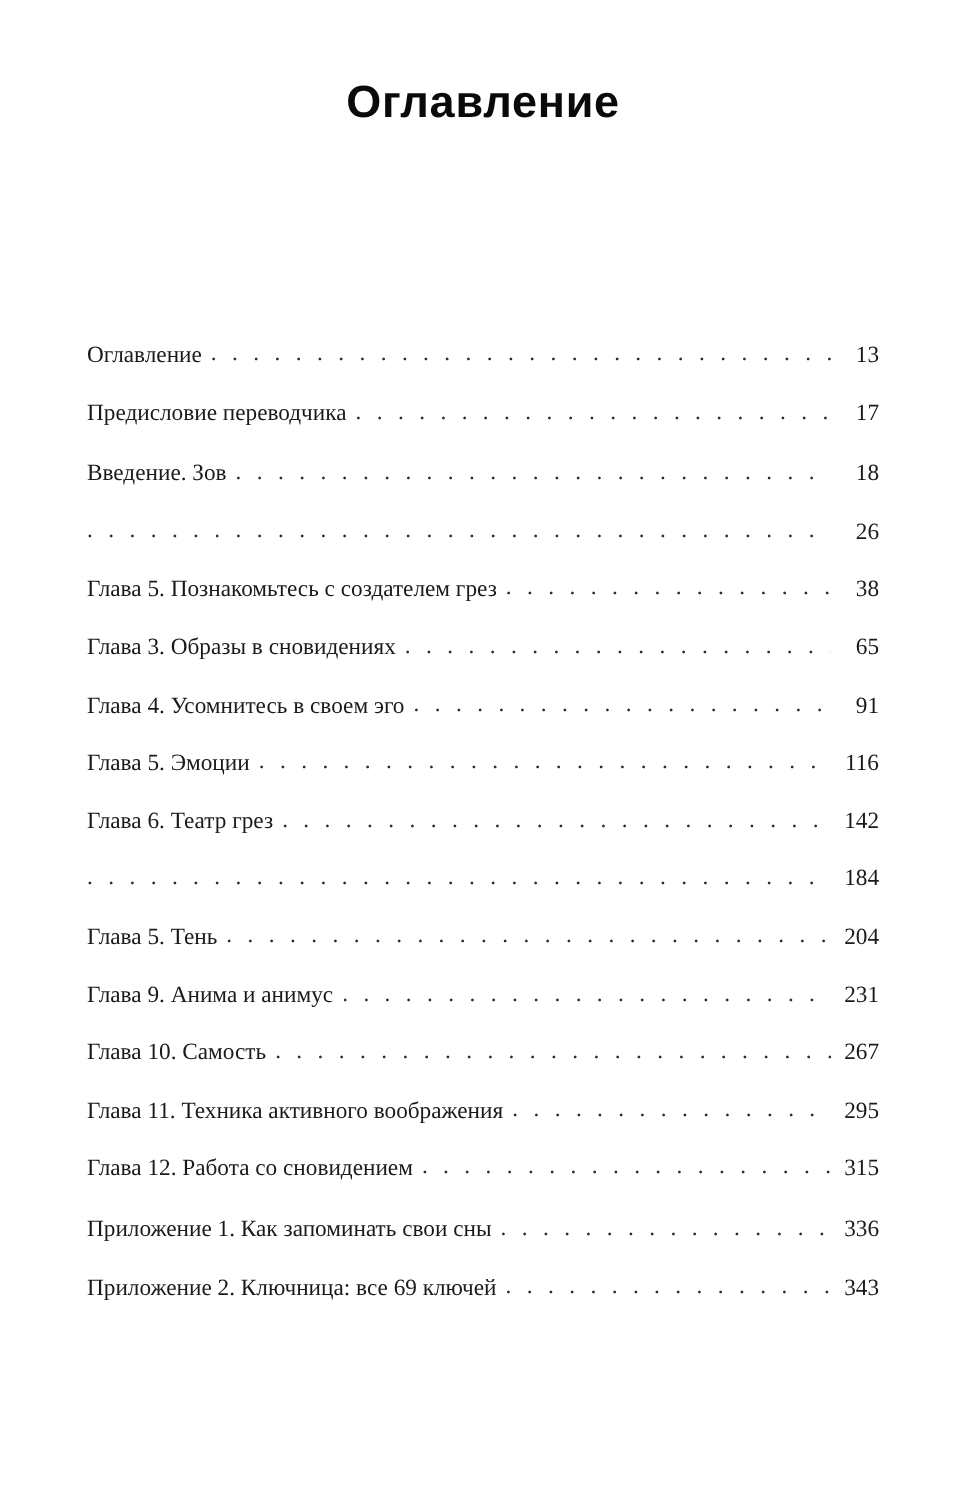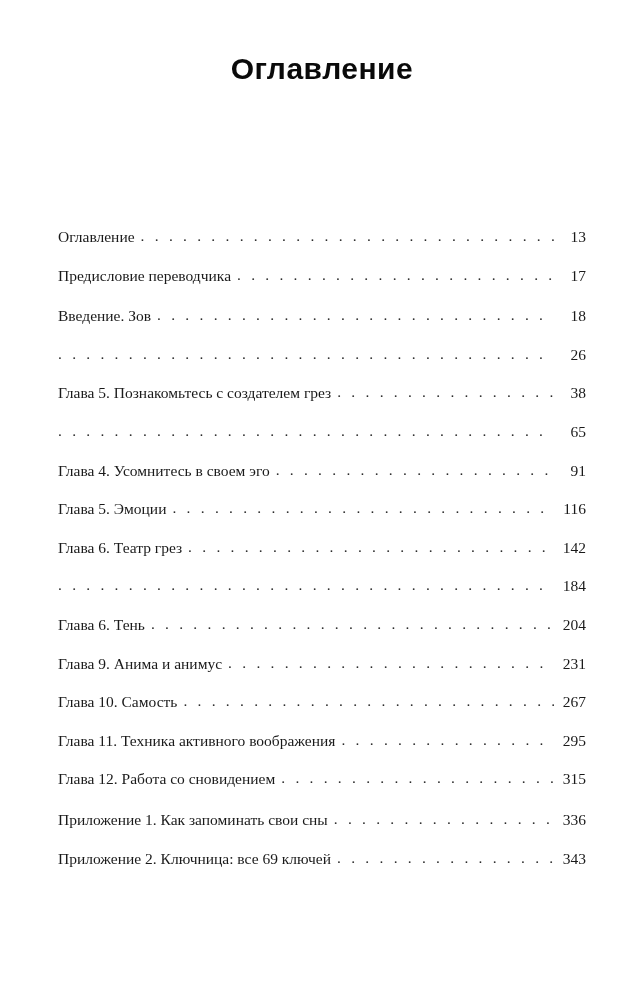--- a/index.html
+++ b/index.html
@@ -103,20 +103,21 @@
       <span class="page-num">26</span>
     </li>
     <div class="gap-row"></div>
     <li class="toc-entry">
       <span class="label">Глава 5. Познакомьтесь с создателем грез</span>
       <span class="leader">. . . . . . . . . . . . . . . . . . . . . . . . . . . . . . . . . . . . . . . . . . . . . . . . . . . . . . . . . . . .</span>
       <span class="page-num">38</span>
     </li>
     <div class="gap-row"></div>
     <li class="toc-entry">
+      <span class="label">Глава 3. Образы в сновидениях</span>
       <span class="leader">. . . . . . . . . . . . . . . . . . . . . . . . . . . . . . . . . . . . . . . . . . . . . . . . . . . . . . . . . . . .</span>
       <span class="page-num">65</span>
     </li>
     <div class="gap-row"></div>
     <li class="toc-entry">
       <span class="label">Глава 4. Усомнитесь в своем эго</span>
       <span class="leader">. . . . . . . . . . . . . . . . . . . . . . . . . . . . . . . . . . . . . . . . . . . . . . . . . . . . . . . . . . . .</span>
       <span class="page-num">91</span>
     </li>
     <div class="gap-row"></div>
@@ -131,21 +132,21 @@
       <span class="leader">. . . . . . . . . . . . . . . . . . . . . . . . . . . . . . . . . . . . . . . . . . . . . . . . . . . . . . . . . . . .</span>
       <span class="page-num">142</span>
     </li>
     <div class="gap-row"></div>
     <li class="toc-entry">
       <span class="leader">. . . . . . . . . . . . . . . . . . . . . . . . . . . . . . . . . . . . . . . . . . . . . . . . . . . . . . . . . . . .</span>
       <span class="page-num">184</span>
     </li>
     <div class="gap-row"></div>
     <li class="toc-entry">
-      <span class="label">Глава 6. Тень</span>
+      <span class="label">Глава 5. Тень</span>
       <span class="leader">. . . . . . . . . . . . . . . . . . . . . . . . . . . . . . . . . . . . . . . . . . . . . . . . . . . . . . . . . . . .</span>
       <span class="page-num">204</span>
     </li>
     <div class="gap-row"></div>
     <li class="toc-entry">
       <span class="label">Глава 9. Анима и анимус</span>
       <span class="leader">. . . . . . . . . . . . . . . . . . . . . . . . . . . . . . . . . . . . . . . . . . . . . . . . . . . . . . . . . . . .</span>
       <span class="page-num">231</span>
     </li>
     <div class="gap-row"></div>

